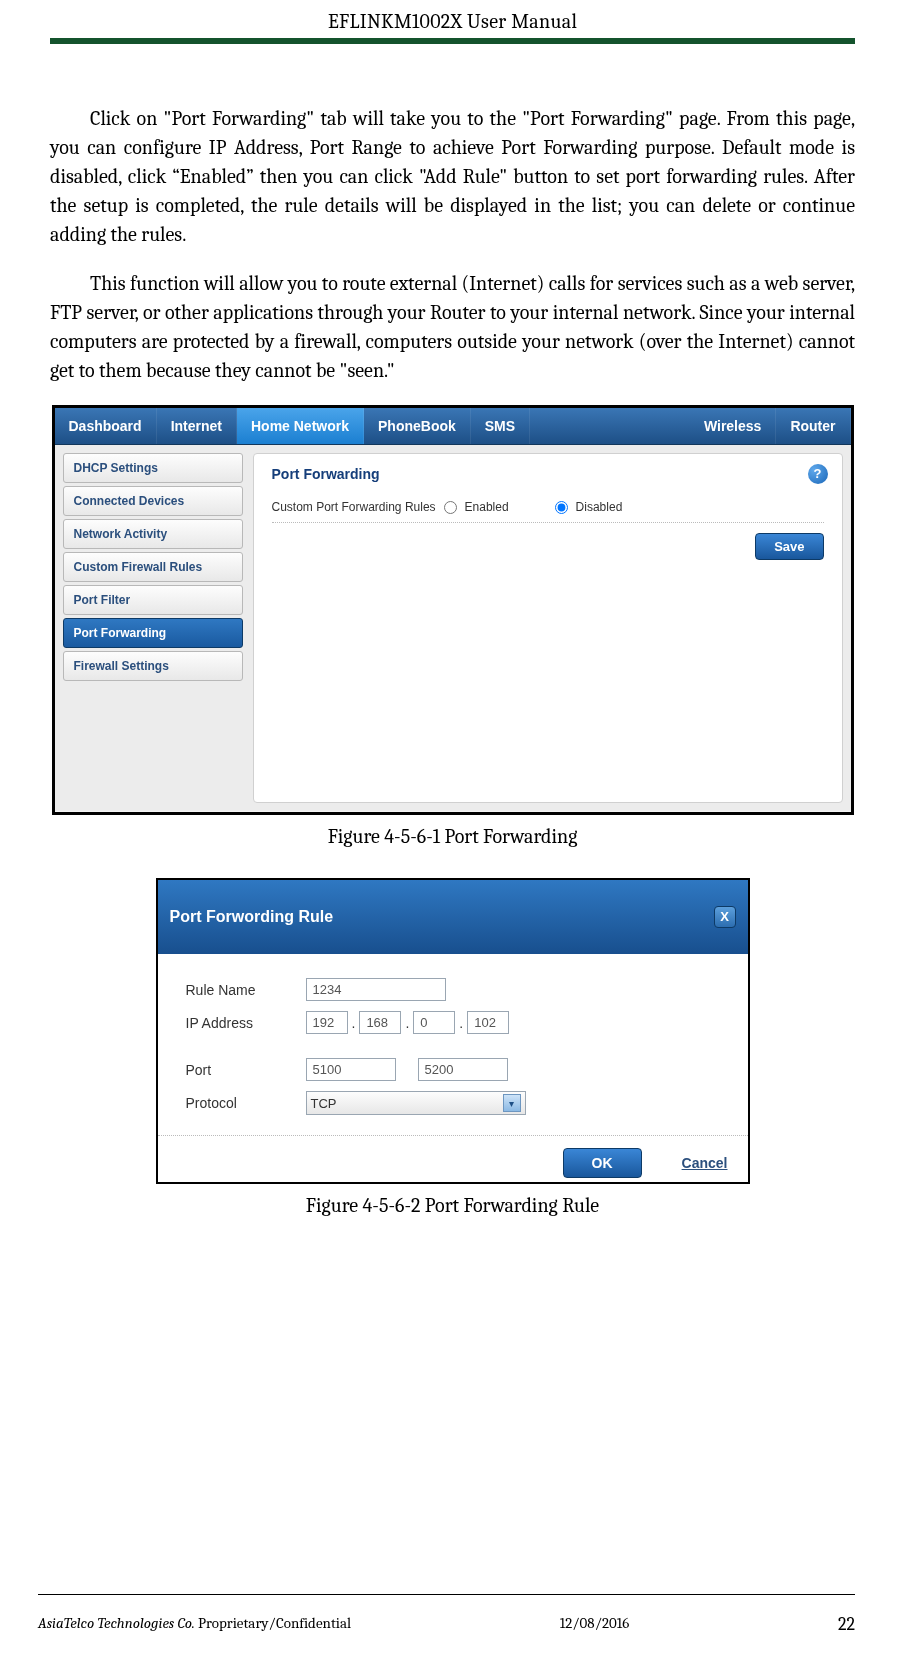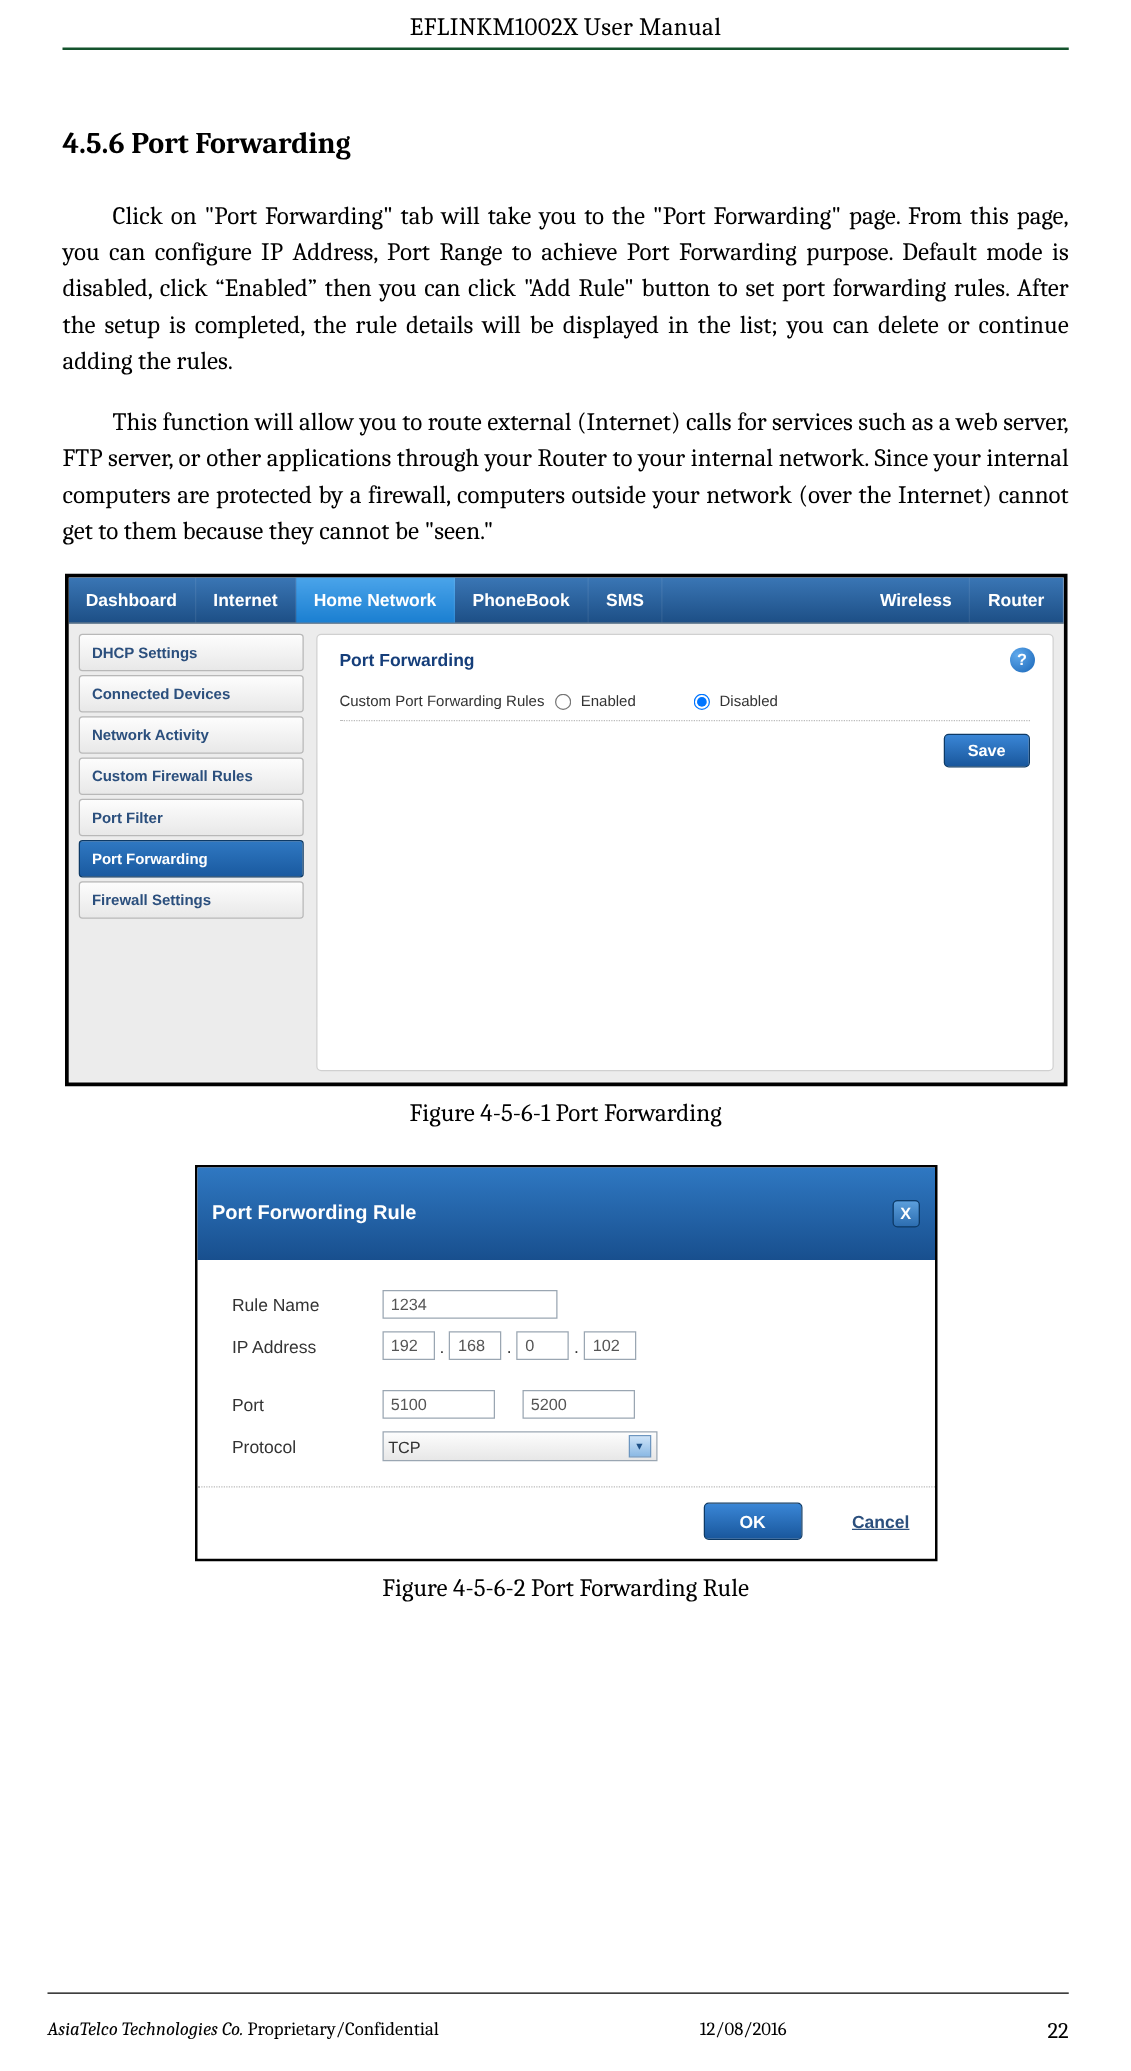--- a/index.html
+++ b/index.html
@@ -11,21 +11,21 @@
     color: #000;
     position: relative;
   }
   .page {
     padding: 10px 50px 0 50px;
   }
   .doc-header {
     text-align: center;
     font-size: 20px;
     padding-bottom: 5px;
-    border-bottom: 2px solid #14532d;
+    border-bottom: 6px solid #14532d;
     margin-bottom: 60px;
     letter-spacing: 0.3px;
   }
   .section-heading {
     font-size: 24px;
     font-weight: bold;
     margin-bottom: 30px;
   }
   .body-text {
     font-size: 20px;
@@ -217,21 +217,21 @@
     background: linear-gradient(#cde3f8,#8bb9e4);
     border: 1px solid #6d96c0;
     display: flex;
     align-items: center;
     justify-content: center;
     font-size: 10px;
     color: #1d4f86;
   }
   .dlg-footer {
     border-top: 1px dotted #bbb;
-    padding: 12px 20px 15px 0;
+    padding: 12px 20px 4px 0;
     display: flex;
     justify-content: flex-end;
     align-items: center;
     gap: 40px;
   }
   .ok-btn {
     background: linear-gradient(#3a86d6, #19579c);
     color: #fff;
     border: 1px solid #0d3a66;
     border-radius: 4px;
@@ -263,24 +263,20 @@
   .doc-footer .left .nrm { font-style: normal; }
   .doc-footer .right { font-size: 18px; }
 </style>
 </head>
 <body>
 
 <div class="page">
 
   <div class="doc-header">EFLINKM1002X User Manual</div>
 
-  <h2 class="section-heading">
-    <span>4.5.6</span>
-    <span>Port Forwarding</span>
-  </h2>
 
   <p class="body-text">Click on "Port Forwarding" tab will take you to the "Port Forwarding" page. From this page, you can configure IP Address, Port Range to achieve Port Forwarding purpose. Default mode is disabled, click “Enabled” then you can click "Add Rule" button to set port forwarding rules. After the setup is completed, the rule details will be displayed in the list; you can delete or continue adding the rules.</p>
   <p class="body-text">This function will allow you to route external (Internet) calls for services such as a web server, FTP server, or other applications through your Router to your internal network. Since your internal computers are protected by a firewall, computers outside your network (over the Internet) cannot get to them because they cannot be "seen."</p>
 
   <div class="shot1">
     <div class="navbar">
       <div class="nav-item">Dashboard</div>
       <div class="nav-item">Internet</div>
       <div class="nav-item active-nav">Home Network</div>
       <div class="nav-item">PhoneBook</div>

